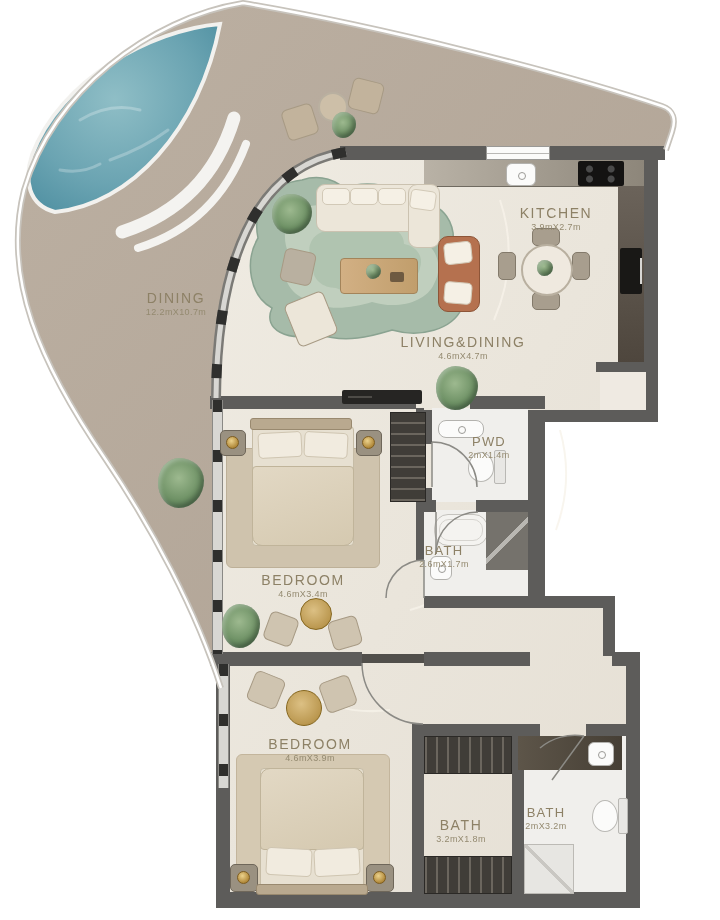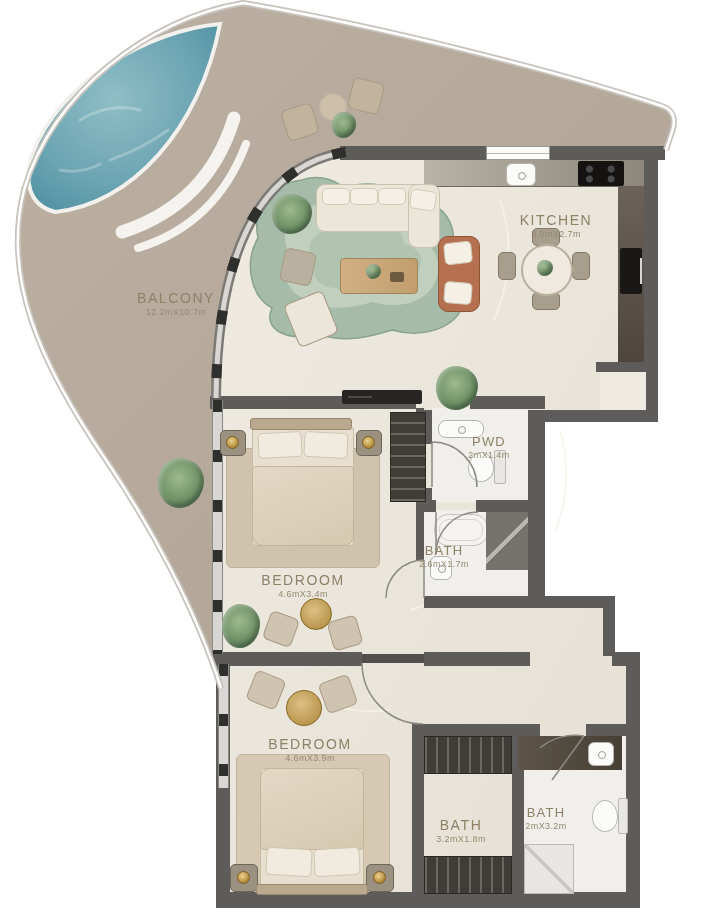--- a/index.html
+++ b/index.html
@@ -264,26 +264,30 @@
       <path d="M 432,442 L 432,487"></path>
       <path d="M 436,554 A 42,42 0 0 1 478,512"></path>
       <path d="M 436,512 L 436,554"></path>
       <path d="M 424,560 L 424,598 M 424,560 A 38,38 0 0 0 386,598"></path>
       <path d="M 362,663 A 61,61 0 0 0 423,724"></path>
       <path d="M 584,736 L 552,780 M 584,736 A 54,54 0 0 0 540,748"></path>
     </g>
   </svg>
 
   <div class="room-label" style="left:176px;top:303px">
-    <div class="rl-name">BALCONY</div>
+    <div class="rl-name">DINING</div>
     <div class="rl-dims">12.2mX10.7m</div>
   </div>
-  <div class="room-label" style="left:556px;top:225px">
+  <div class="room-label" style="left:556px;top:218px">
     <div class="rl-name">KITCHEN</div>
     <div class="rl-dims">3.9mX2.7m</div>
+  </div>
+  <div class="room-label" style="left:463px;top:347px">
+    <div class="rl-name">LIVING&amp;DINING</div>
+    <div class="rl-dims">4.6mX4.7m</div>
   </div>
   <div class="room-label small" style="left:489px;top:447px">
     <div class="rl-name">PWD</div>
     <div class="rl-dims">2mX1.4m</div>
   </div>
   <div class="room-label small" style="left:444px;top:556px">
     <div class="rl-name">BATH</div>
     <div class="rl-dims">2.6mX1.7m</div>
   </div>
   <div class="room-label" style="left:303px;top:585px">

